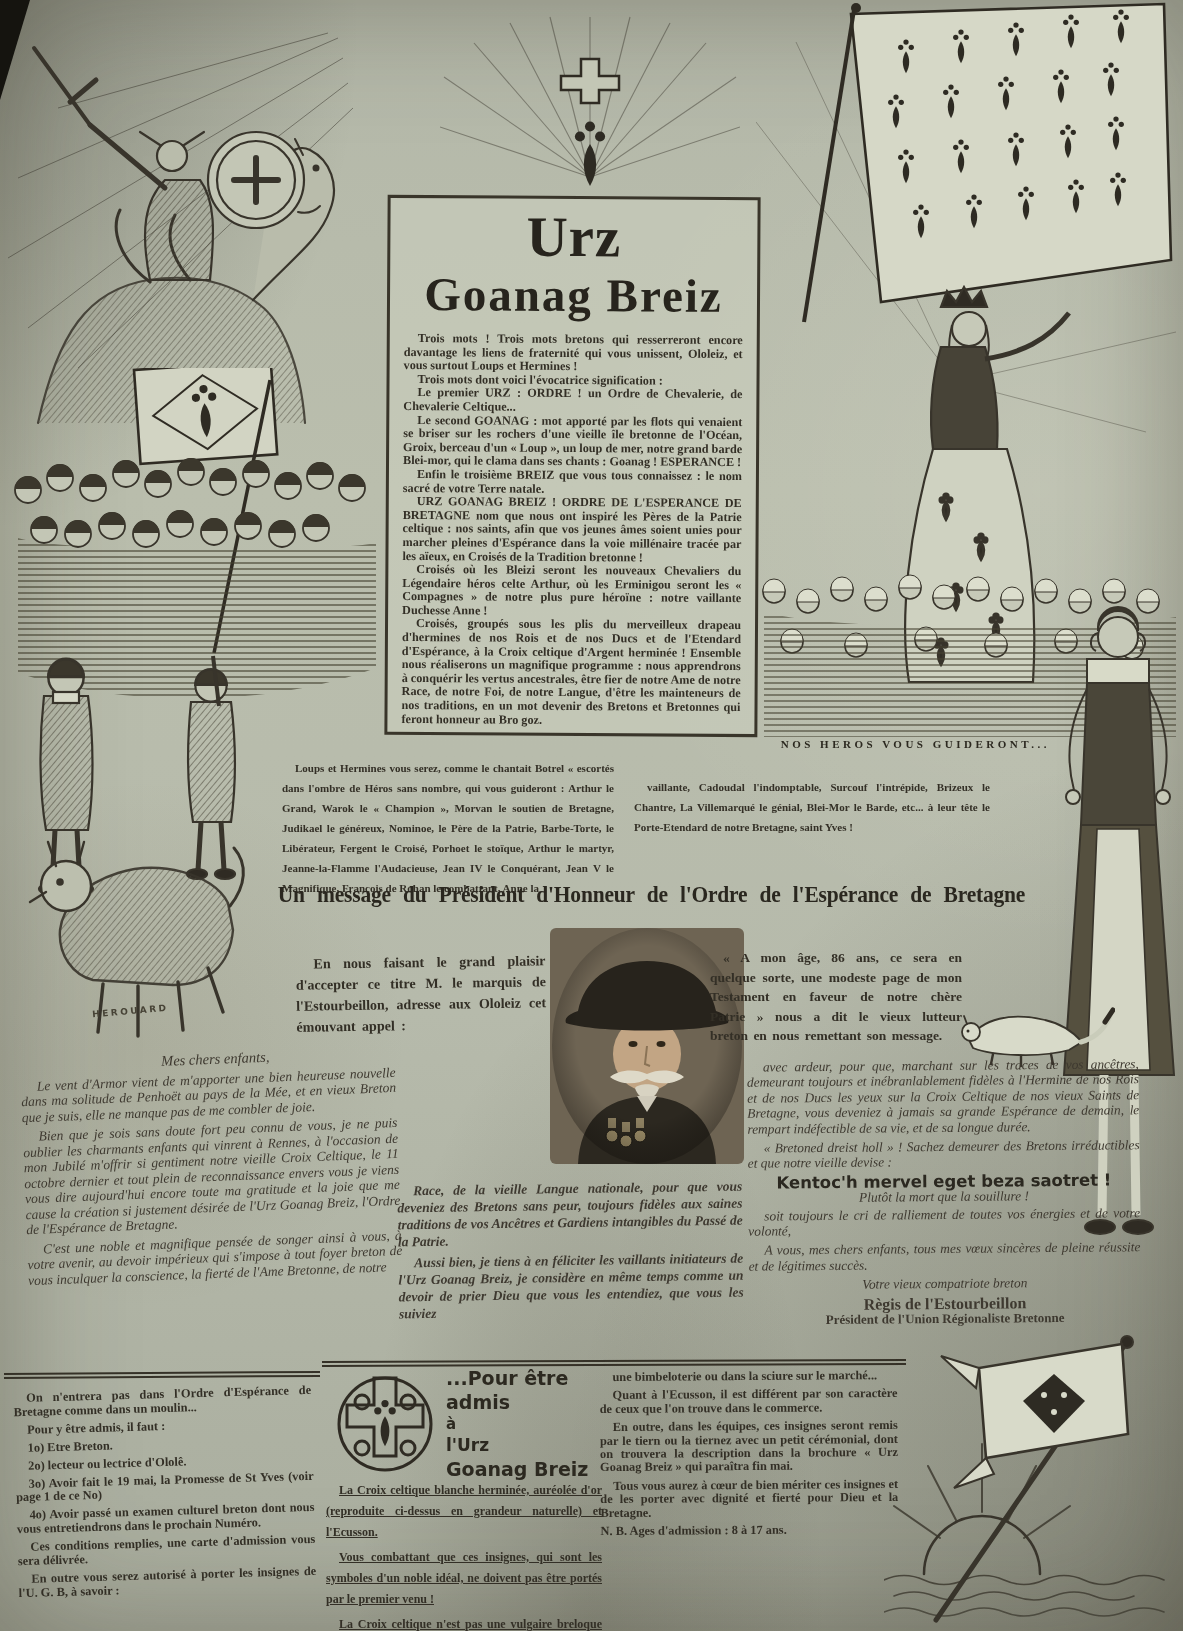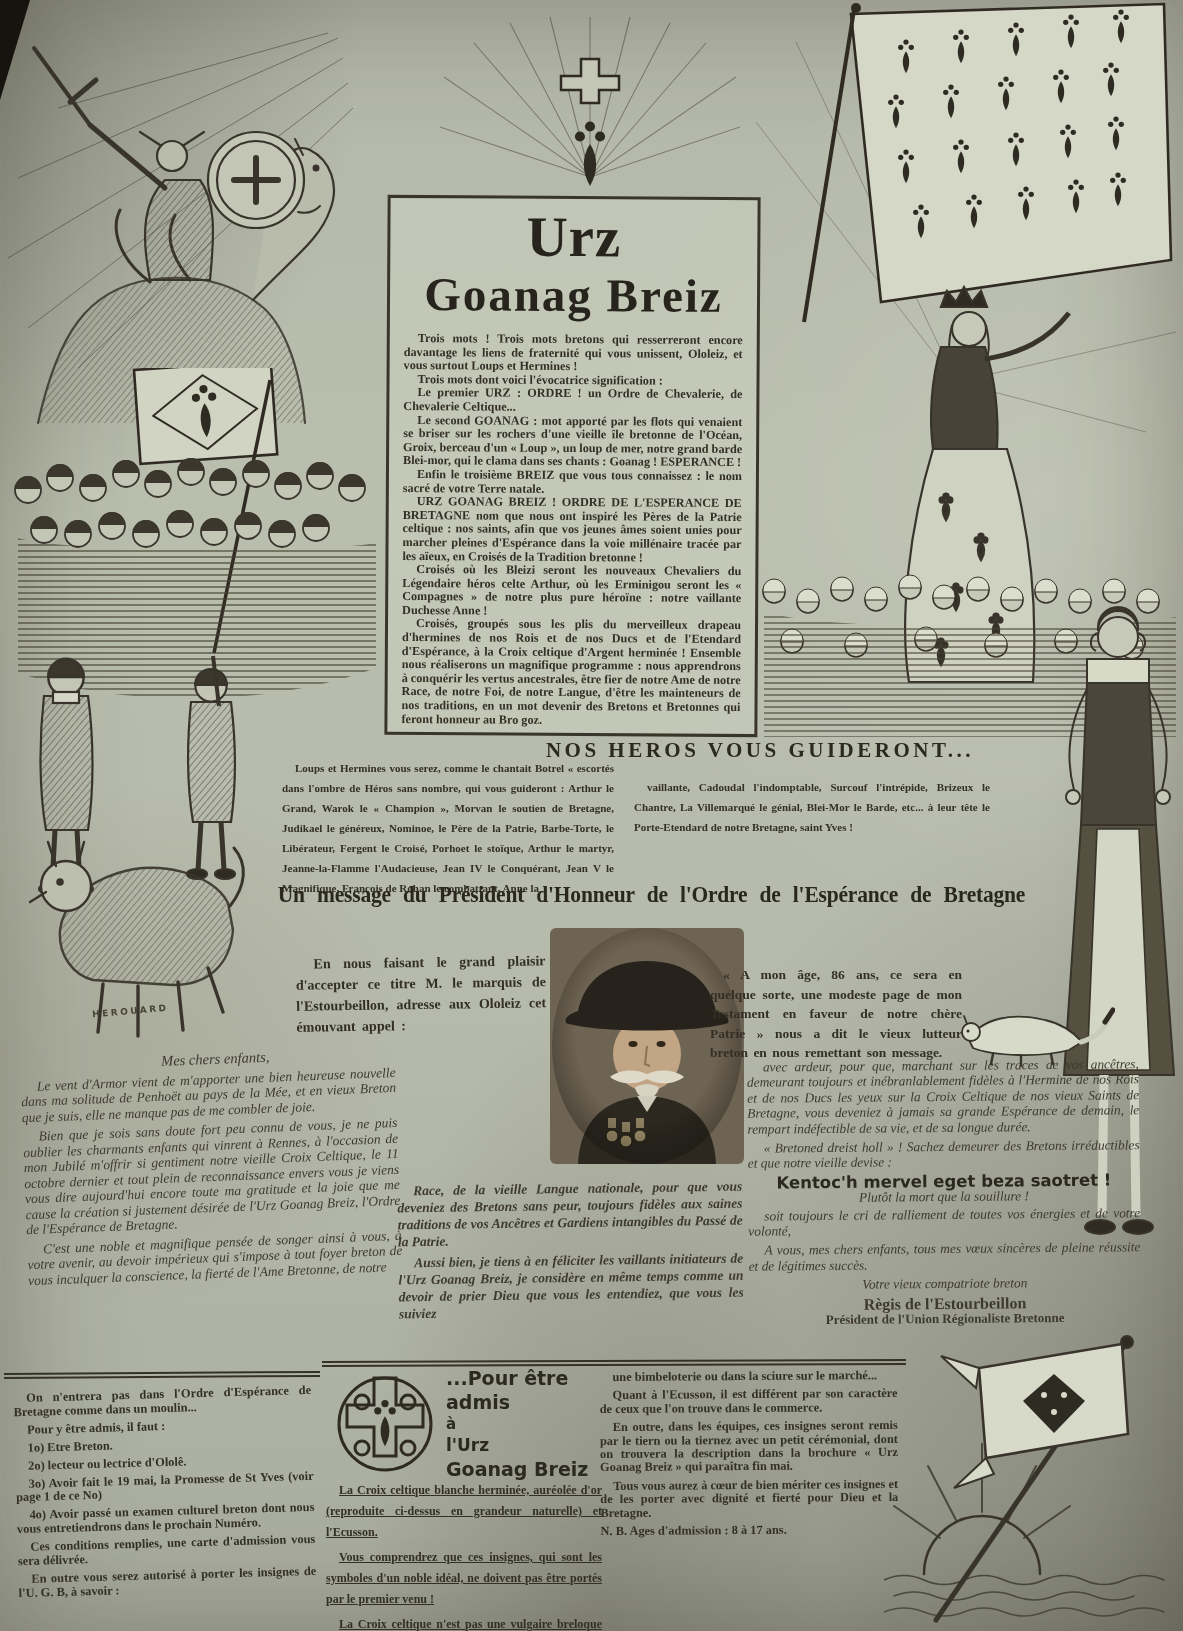--- a/index.html
+++ b/index.html
@@ -32,31 +32,31 @@
   .ill-portrait{left:548px;top:926px;width:198px;height:240px;}
   .artist-sig{position:absolute;left:92px;top:1006px;font-family:"DejaVu Sans","Liberation Sans",sans-serif;
     font-size:9px;letter-spacing:2.5px;color:#474336;transform:rotate(-5deg);font-weight:bold;}
   .lead-box{position:absolute;left:386px;top:196px;width:373px;height:540px;border:3px solid #39352a;
     background:rgba(204,208,192,.55);transform:rotate(.35deg);padding:8px 14px;box-sizing:border-box;overflow:hidden;}
   .lead-title{text-align:center;font-weight:bold;color:#27241d;}
   .lead-title .t1{font-size:57px;line-height:60px;letter-spacing:1px;}
   .lead-title .t2{font-size:47px;line-height:56px;letter-spacing:2px;}
   .lead-body{margin-top:10px;font-size:12.2px;line-height:13.6px;font-weight:bold;text-align:justify;color:#332f26;}
   .lead-body p{margin:0;text-indent:14px;}
-  .heroes-head{position:absolute;left:470px;top:738px;width:580px;margin:0;text-align:center;
-    font-size:21px;font-weight:bold;letter-spacing:3.5px;color:#2c2920;}
+  .heroes-head{position:absolute;left:470px;top:738px;width:580px;margin:0;text-align:right;
+    font-size:11px;font-weight:bold;letter-spacing:3.5px;color:#2c2920;}
   .colblock{position:absolute;text-align:justify;font-weight:bold;font-size:11px;line-height:20px;color:#332f26;}
   .colblock p{margin:0 0 2px 0;text-indent:13px;}
   .heroes-left{left:282px;top:758px;width:332px;}
   .heroes-right{left:634px;top:757px;width:356px;margin-top:20px;}
   .msg-head{position:absolute;left:264px;top:882px;width:775px;margin:0;text-align:center;
     font-size:21.5px;font-weight:bold;color:#2a271f;transform:scaleY(1.1);word-spacing:7px;letter-spacing:-.2px;}
   .msg-intro{left:296px;top:952px;width:250px;font-size:14px;line-height:21px;word-spacing:3px;transform:rotate(-.8deg);}
   .msg-intro p{text-indent:18px;}
-  .msg-quote{left:710px;top:948px;width:252px;font-size:13.5px;line-height:19.5px;word-spacing:2px;margin-top:17px;}
+  .msg-quote{left:710px;top:948px;width:252px;font-size:13.5px;line-height:19.5px;word-spacing:2px;}
   .letter{position:absolute;font-style:italic;font-weight:normal;color:#3e3930;text-align:justify;}
   .letter p{margin:0 0 4px 0;text-indent:16px;}
   .letter-left{left:24px;top:1052px;width:375px;font-size:13.5px;line-height:15.5px;transform:rotate(-2.2deg);}
   .salutation{text-align:center;font-size:14.5px;margin-bottom:8px;}
   .letter-mid{left:398px;top:1180px;width:345px;font-size:13.5px;line-height:17px;font-weight:bold;transform:rotate(-.8deg);}
   .letter-right{left:748px;top:1058px;width:392px;font-size:13.4px;line-height:15.4px;transform:rotate(-.5deg);}
   .motto-br{font-style:normal;font-family:"DejaVu Sans","Liberation Sans",sans-serif;font-weight:bold;
     text-align:center;font-size:16.5px;color:#2b2820;margin:2px 0 0 0 !important;text-indent:0 !important;}
   .motto-fr{text-align:center;text-indent:0 !important;margin:0 0 2px 0 !important;}
   .closing{text-align:center;text-indent:0 !important;margin-top:4px !important;}
@@ -490,21 +490,21 @@
   </div>
 
   <div class="ins-head">
     <div class="h1">...Pour être admis</div>
     <div class="h2">à</div>
     <div class="h3">l'Urz</div>
     <div class="h4">Goanag Breiz</div>
   </div>
   <div class="colblock ins-text">
     <p>La Croix celtique blanche herminée, auréolée d'or (reproduite ci-dessus en grandeur naturelle) et l'Ecusson.</p>
-    <p>Vous comprendrez que ces insignes, qui sont les symboles d'un noble idéal, ne doivent pas être portés par le premier venu !</p>
+    <p>Vous combattant que ces insignes, qui sont les symboles d'un noble idéal, ne doivent pas être portés par le premier venu !</p>
     <p>La Croix celtique n'est pas une vulgaire breloque que l'on achète dans</p>
   </div>
 
   <div class="colblock cont-col">
     <p>une bimbeloterie ou dans la sciure sur le marché...</p>
     <p>Quant à l'Ecusson, il est différent par son caractère de ceux que l'on trouve dans le commerce.</p>
     <p>En outre, dans les équipes, ces insignes seront remis par le tiern ou la tiernez avec un petit cérémonial, dont on trouvera la description dans la brochure « Urz Goanag Breiz » qui paraîtra fin mai.</p>
     <p>Tous vous aurez à cœur de bien mériter ces insignes et de les porter avec dignité et fierté pour Dieu et la Bretagne.</p>
     <p class="nb-line">N. B. Ages d'admission : 8 à 17 ans.</p>
   </div>

